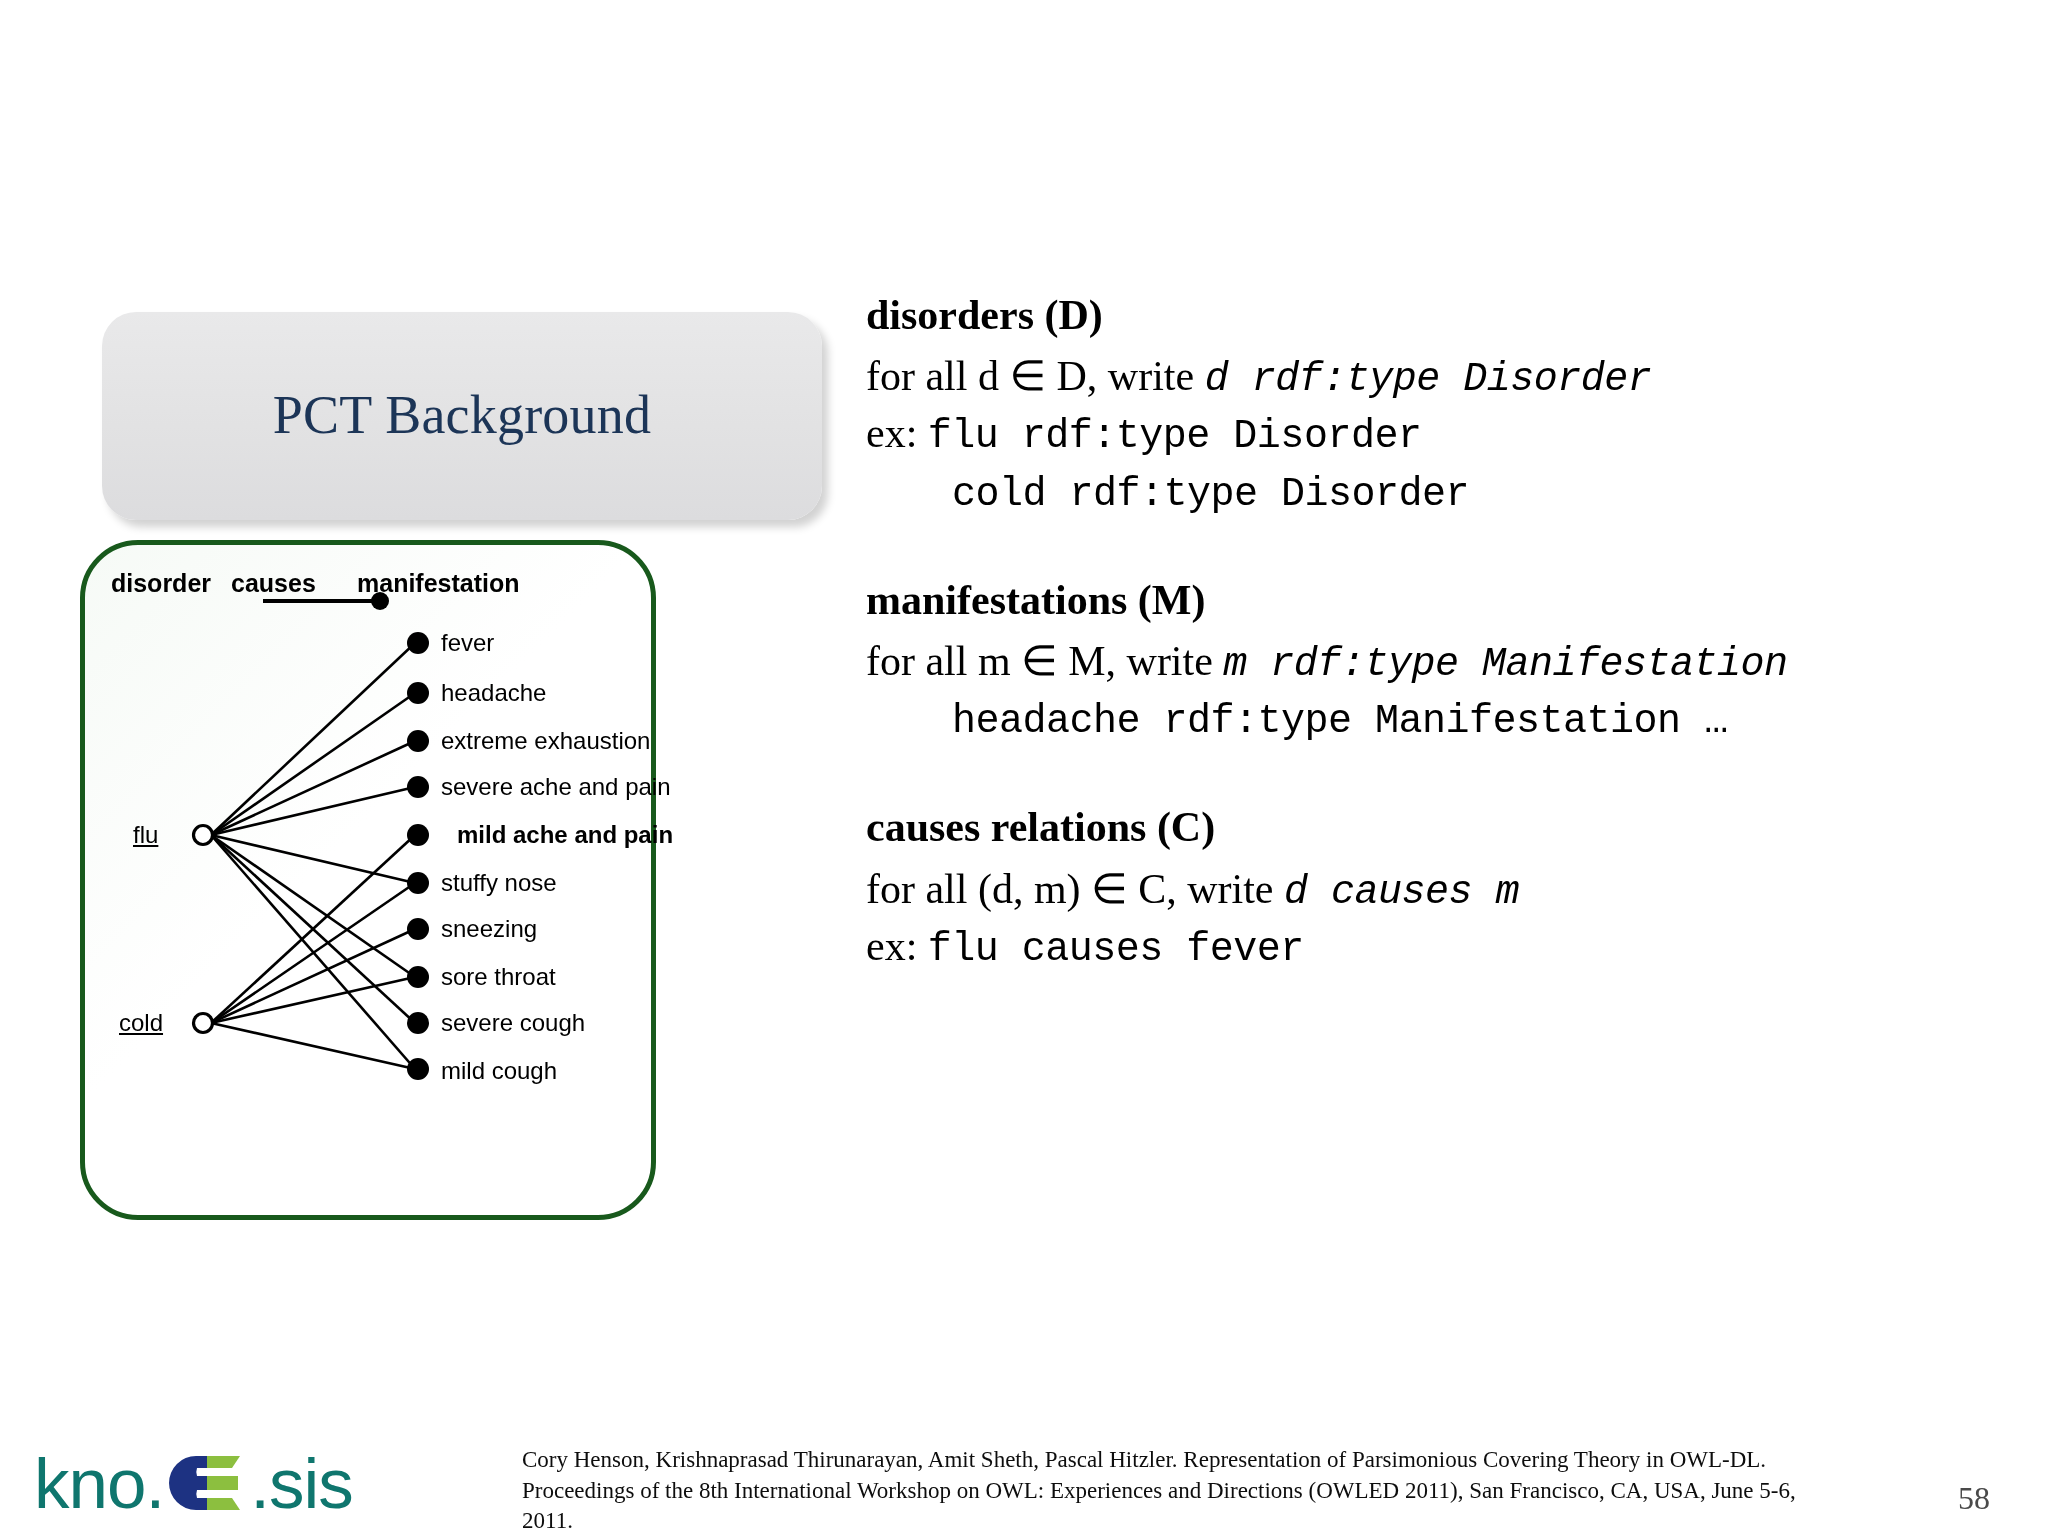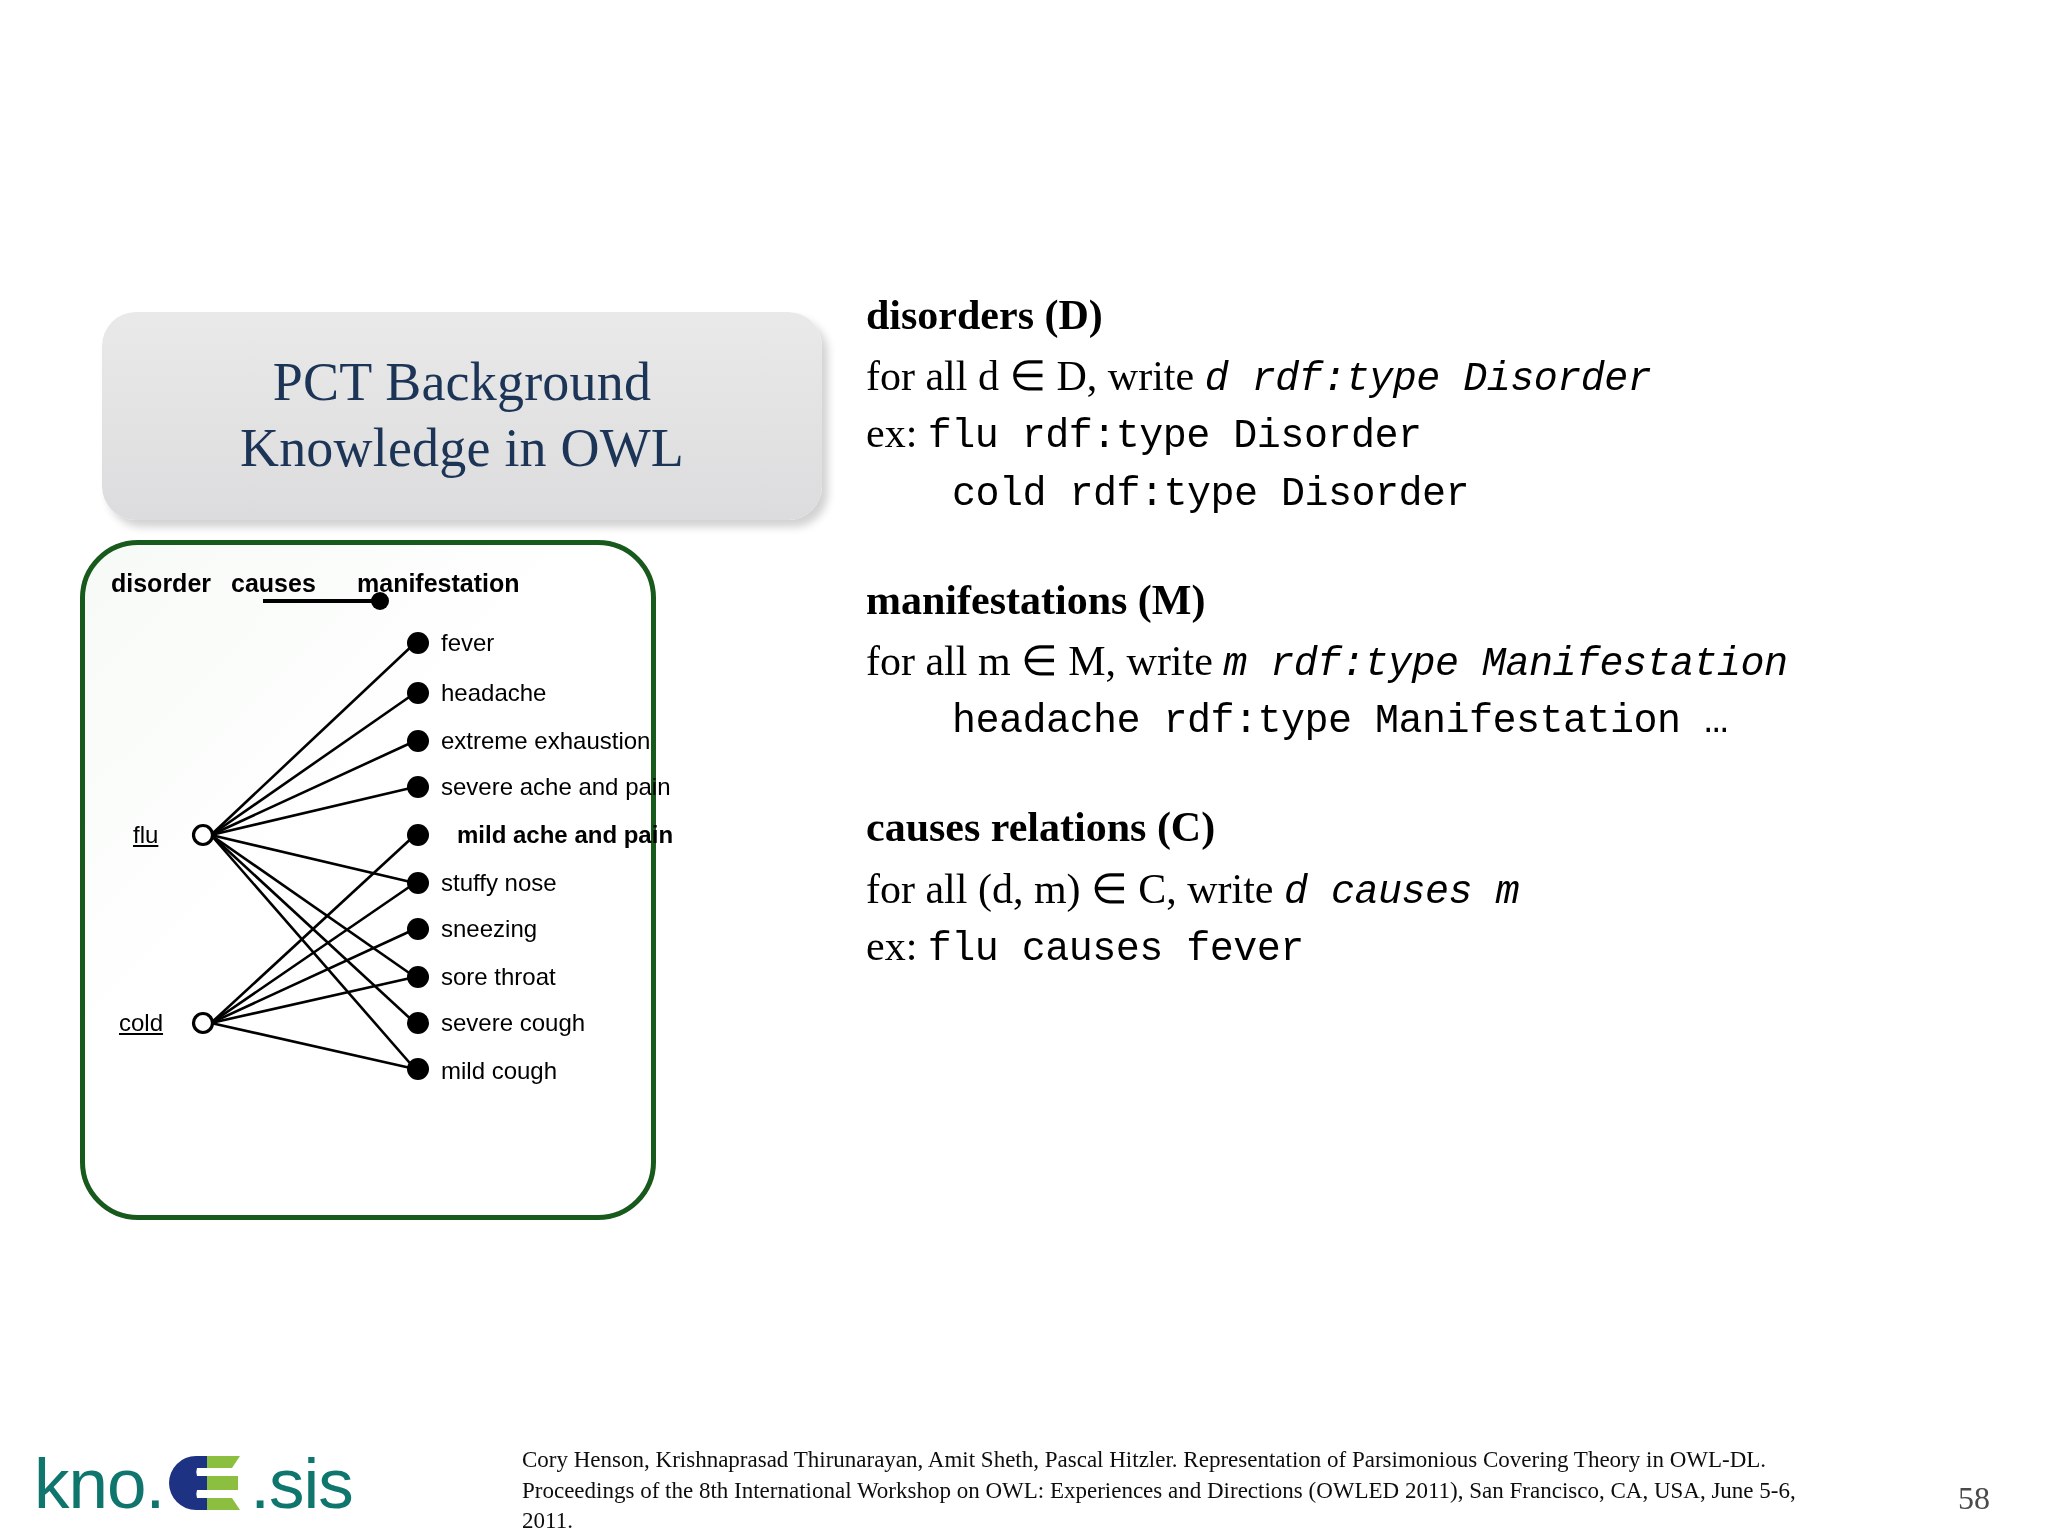--- a/index.html
+++ b/index.html
@@ -161,21 +161,20 @@
     height: 62px;
     margin: 0 2px;
   }
 </style>
 </head>
 <body>
 
 <div id="title-box">
   <div id="title-text">
     <span>PCT Background</span><br>
-    <span>Knowledge in OWL</span>
   </div>
 </div>
 
 <div id="diagram-panel">
 
   <svg id="diagram-svg" viewBox="0 0 720 680">
 
     <line x1="178" y1="56" x2="290" y2="56" stroke="#000" stroke-width="4"></line>
     <circle cx="295" cy="56" r="9" fill="#000"></circle>
 

